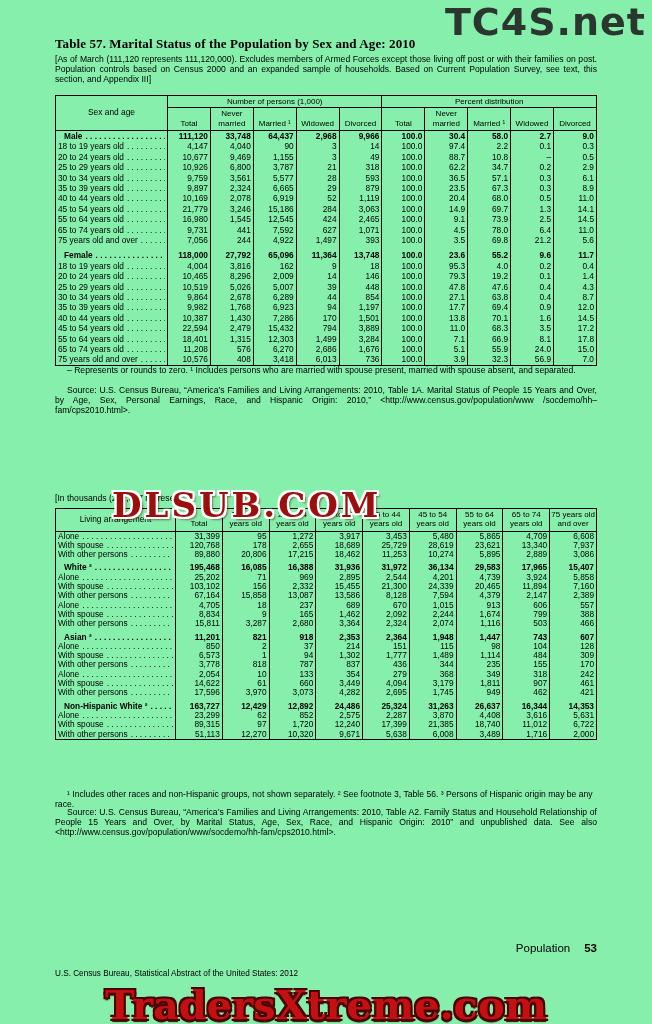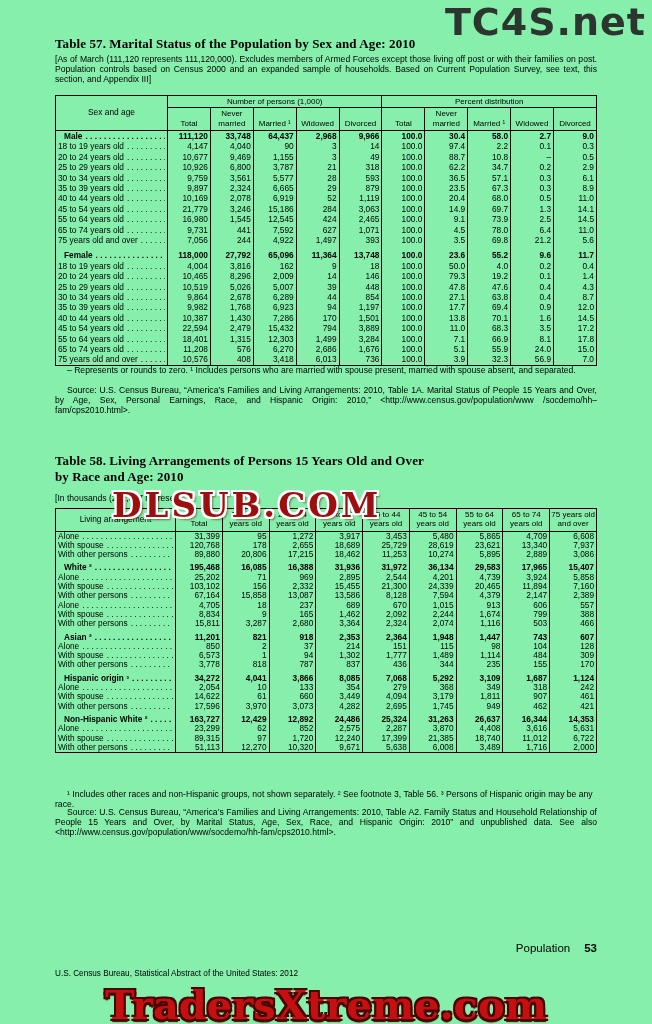--- a/index.html
+++ b/index.html
@@ -301,21 +301,21 @@
               <span class="lbltext">18 to 19 years old</span>
               <span class="leader"></span>
             </div>
           </td>
           <td class="num">4,004</td>
           <td class="num">3,816</td>
           <td class="num">162</td>
           <td class="num">9</td>
           <td class="num">18</td>
           <td class="num">100.0</td>
-          <td class="num">50.0</td>
+          <td class="num">95.3</td>
           <td class="num">4.0</td>
           <td class="num">0.2</td>
           <td class="num">0.4</td>
         </tr>
         <tr>
           <td class="lbl">
             <div class="lblwrap">
               <span class="lbltext">20 to 24 years old</span>
               <span class="leader"></span>
             </div>
@@ -473,24 +473,20 @@
           <td class="num">3.9</td>
           <td class="num">32.3</td>
           <td class="num">56.9</td>
           <td class="num">7.0</td>
         </tr>
       </tbody>
     </table>
   <p class="block t-foot" style="top:366px;text-indent:12px">– Represents or rounds to zero. ¹ Includes persons who are married with spouse present, married with spouse absent, and separated.</p>
   <p class="block t-foot src" style="top:386px">Source: U.S. Census Bureau, “America’s Families and Living Arrangements: 2010, Table 1A. Marital Status of People 15 Years and Over, by Age, Sex, Personal Earnings, Race, and Hispanic Origin: 2010,” &lt;http://www.census.gov/population/www /socdemo/hh–fam/cps2010.html&gt;.</p>
 
-  <h2 class="block t-title" style="top:453px">
-    <span>Table 58. Living Arrangements of Persons 15 Years Old and Over</span><br>
-    <span>by Race and Age: 2010</span>
-  </h2>
   <p class="block t-note" style="top:493px">[In thousands (242,047 represe</p>
   <table class="block census" id="table58" style="top:508px">
       <colgroup>
         <col style="width: 120px;">
         <col>
         <col>
         <col>
         <col>
         <col>
         <col>
@@ -744,37 +740,20 @@
           <td class="num">3,778</td>
           <td class="num">818</td>
           <td class="num">787</td>
           <td class="num">837</td>
           <td class="num">436</td>
           <td class="num">344</td>
           <td class="num">235</td>
           <td class="num">155</td>
           <td class="num">170</td>
         </tr>
-        <tr class="bold sect">
-          <td class="lbl">
-            <div class="lblwrap">
-              <span class="lbltext grp">Hispanic origin ³</span>
-              <span class="leader"></span>
-            </div>
-          </td>
-          <td class="num">34,272</td>
-          <td class="num">4,041</td>
-          <td class="num">3,866</td>
-          <td class="num">8,085</td>
-          <td class="num">7,068</td>
-          <td class="num">5,292</td>
-          <td class="num">3,109</td>
-          <td class="num">1,687</td>
-          <td class="num">1,124</td>
-        </tr>
         <tr>
           <td class="lbl">
             <div class="lblwrap">
               <span class="lbltext">Alone</span>
               <span class="leader"></span>
             </div>
           </td>
           <td class="num">2,054</td>
           <td class="num">10</td>
           <td class="num">133</td>

